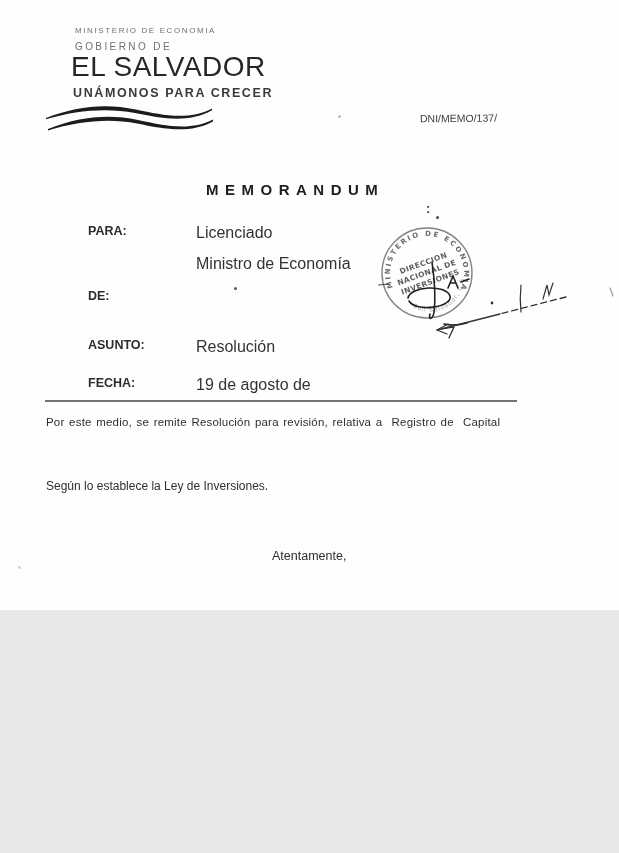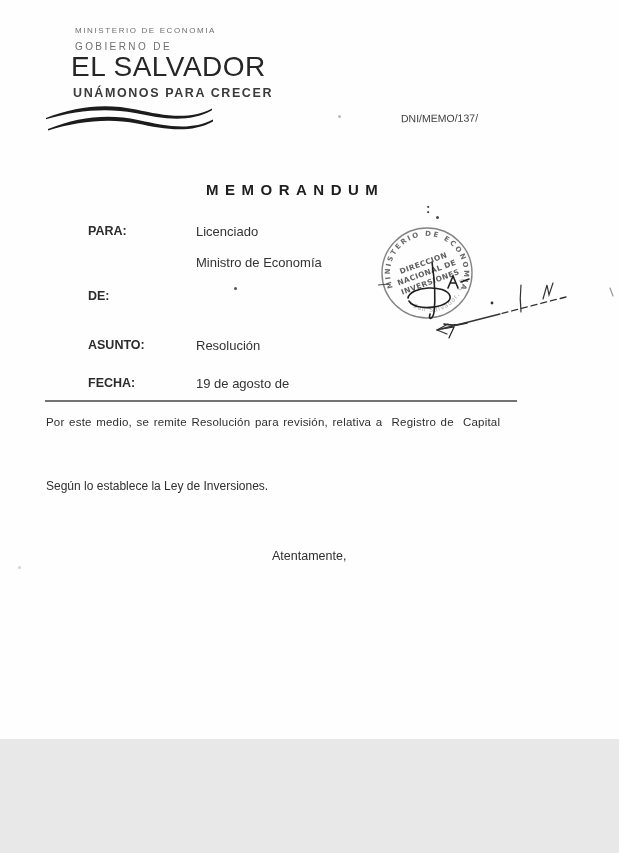--- a/index.html
+++ b/index.html
@@ -1,38 +1,38 @@
 <!DOCTYPE html>
 <html><head>
 <meta charset="utf-8">
 <style>
   html,body{margin:0;padding:0;background:#e8e8e8;}
   .page{
     position:relative;
-    width:619px;height:739px;
+    width:619px;height:610px;
     margin:0 auto;
     background:#fefefe;
     font-family:"Liberation Sans",sans-serif;
     overflow:hidden;
     box-shadow:0 0 4px rgba(0,0,0,.25);
   }
   .abs{position:absolute;}
   
   .ministry-line{left:75px;top:26px;font-size:8px;letter-spacing:1.6px;color:#6f6f6f;}
   .government-line{left:75px;top:41px;font-size:10px;letter-spacing:2.4px;color:#6f6f6f;}
   .country-name{left:71px;top:51px;font-size:28px;letter-spacing:.5px;color:#262626;}
   .slogan{left:73px;top:86px;font-size:12.5px;font-weight:bold;letter-spacing:1.6px;color:#3a3a3a;}
   .logo-waves{left:44px;top:101px;}
-  .reference{left:401px;top:112px;font-size:10.5px;color:#3d3d3d;transform:rotate(-.5deg);}
+  .reference{left:420px;top:112px;font-size:10.5px;color:#3d3d3d;transform:rotate(-.5deg);}
   
   .memo-title{left:206px;top:181px;font-size:15px;font-weight:bold;letter-spacing:6.5px;color:#1e1e1e;}
   .colon-mark{left:426px;top:201px;font-size:13px;font-weight:bold;color:#3a3a46;}
   
   .field-label{font-size:12.5px;font-weight:bold;color:#2c2c2c;left:88px;}
-  .field-value{font-size:13px;color:#333;left:196px;}
+  .field-value{font-size:16px;color:#333;left:196px;}
   .y-para{top:224px;}
   .y-para2{top:255px;}
   .y-de{top:289px;}
   .y-de-val{top:306px;}
   .y-asunto{top:338px;}
   .y-fecha{top:370px;margin-top:6px;}
   .stray-dot{left:234px;top:287px;width:3px;height:3px;background:#555;border-radius:50%;}
   
   .separator{left:45px;top:400px;width:472px;height:1.5px;background:#5a5a5a;opacity:.85;}
   .body-line1{left:46px;top:416px;font-size:11.5px;color:#2f2f2f;white-space:pre;word-spacing:1.2px;letter-spacing:.2px;}

